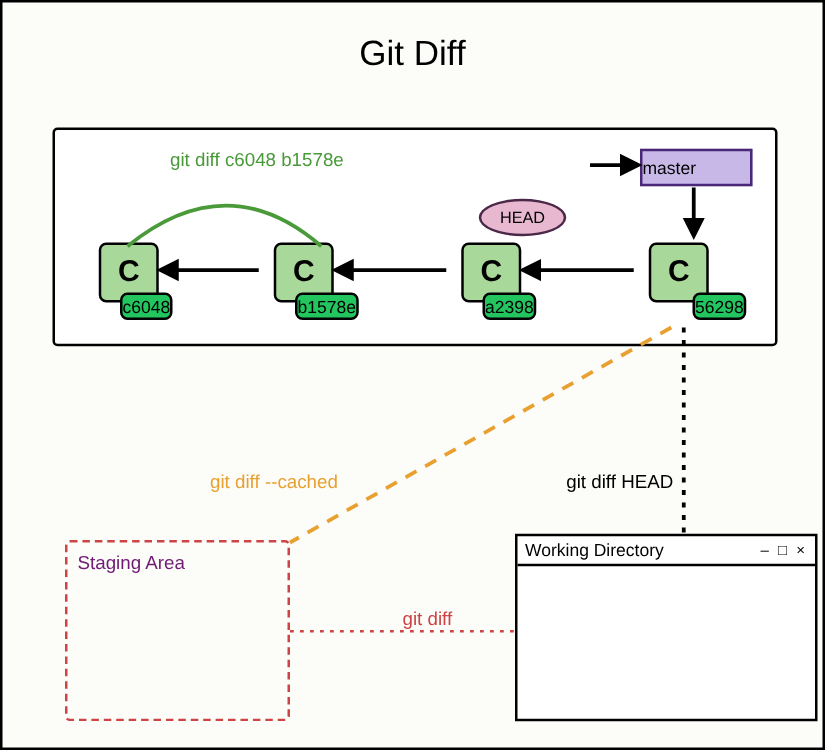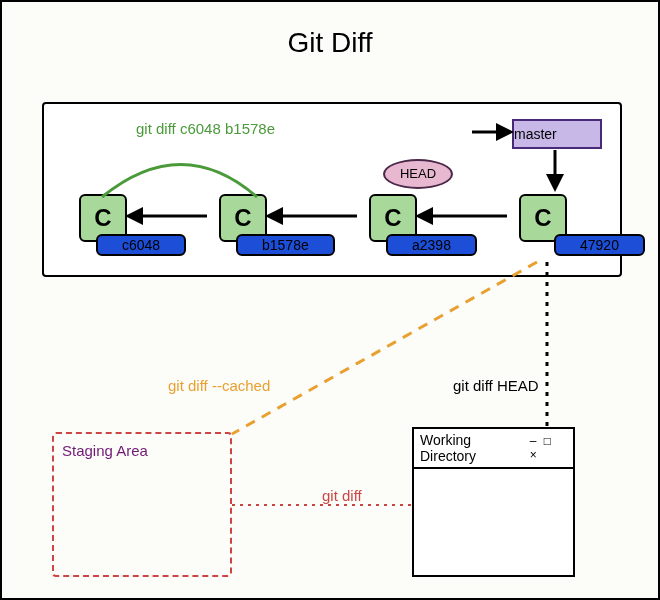--- a/index.html
+++ b/index.html
@@ -38,24 +38,24 @@
     background: #a8d99a;
     border: 2px solid #000;
     border-radius: 6px;
     text-align: center;
     line-height: 44px;
     font-size: 24px;
     font-weight: bold;
   }
   .hash {
     position: absolute;
-    background: #1d4ed8;
+    background: #22c55e;
     border: 2px solid #000;
     border-radius: 6px;
-    padding: 1px 24px;
+    padding: 1px 0;
     font-size: 14px;
   }
   .head-badge {
     position: absolute;
     width: 70px;
     height: 30px;
     background: #e8b8d0;
     border: 2px solid #4a2848;
     border-radius: 50%;
     text-align: center;
@@ -85,21 +85,21 @@
     position: absolute;
     left: 8px;
     top: 8px;
     color: #701a75;
     font-size: 15px;
   }
   .workdir {
     position: absolute;
     left: 410px;
     top: 425px;
-    width: 163px;
+    width: 242px;
     height: 150px;
     border: 2px solid #000;
     background: #fff;
   }
   .workdir-title {
     border-bottom: 2px solid #000;
     padding: 3px 6px;
     font-size: 14px;
     display: flex;
     justify-content: space-between;
@@ -139,21 +139,21 @@
     <div class="commit" style="left:35px; top:90px;">C</div>
     <div class="hash" style="left:52px; top:130px;">c6048</div>
 
     <div class="commit" style="left:175px; top:90px;">C</div>
     <div class="hash" style="left:192px; top:130px;">b1578e</div>
 
     <div class="commit" style="left:325px; top:90px;">C</div>
     <div class="hash" style="left:342px; top:130px;">a2398</div>
 
     <div class="commit" style="left:475px; top:90px;">C</div>
-    <div class="hash" style="left:510px; top:130px;">47920</div>
+    <div class="hash" style="left:510px; top:130px;">56298</div>
   </div>
 
   <div class="label green" style="left:120px; top:118px;">git diff c6048  b1578e</div>
   <div class="label orange" style="left:166px; top:375px;">git diff --cached</div>
   <div class="label" style="left:430px; top:375px;margin-left:21px;">git diff HEAD</div>
   <div class="label red" style="left:320px; top:485px;">git diff</div>
 
   <div class="staging">
     <div class="staging-label">Staging Area</div>
   </div>

